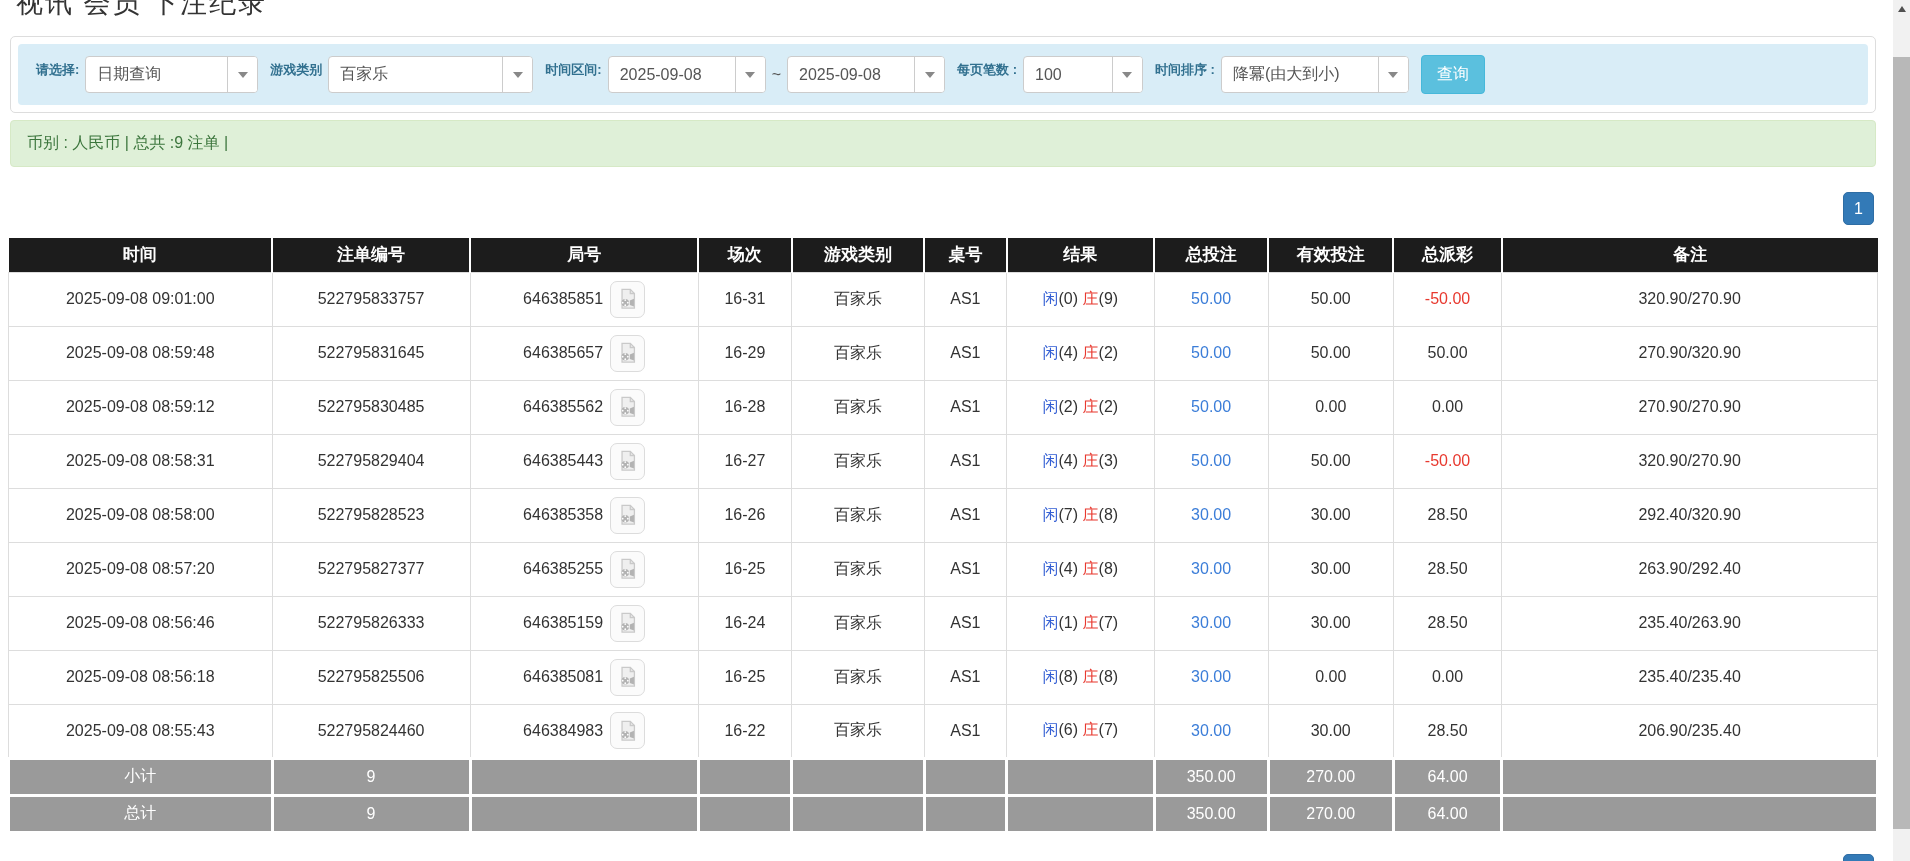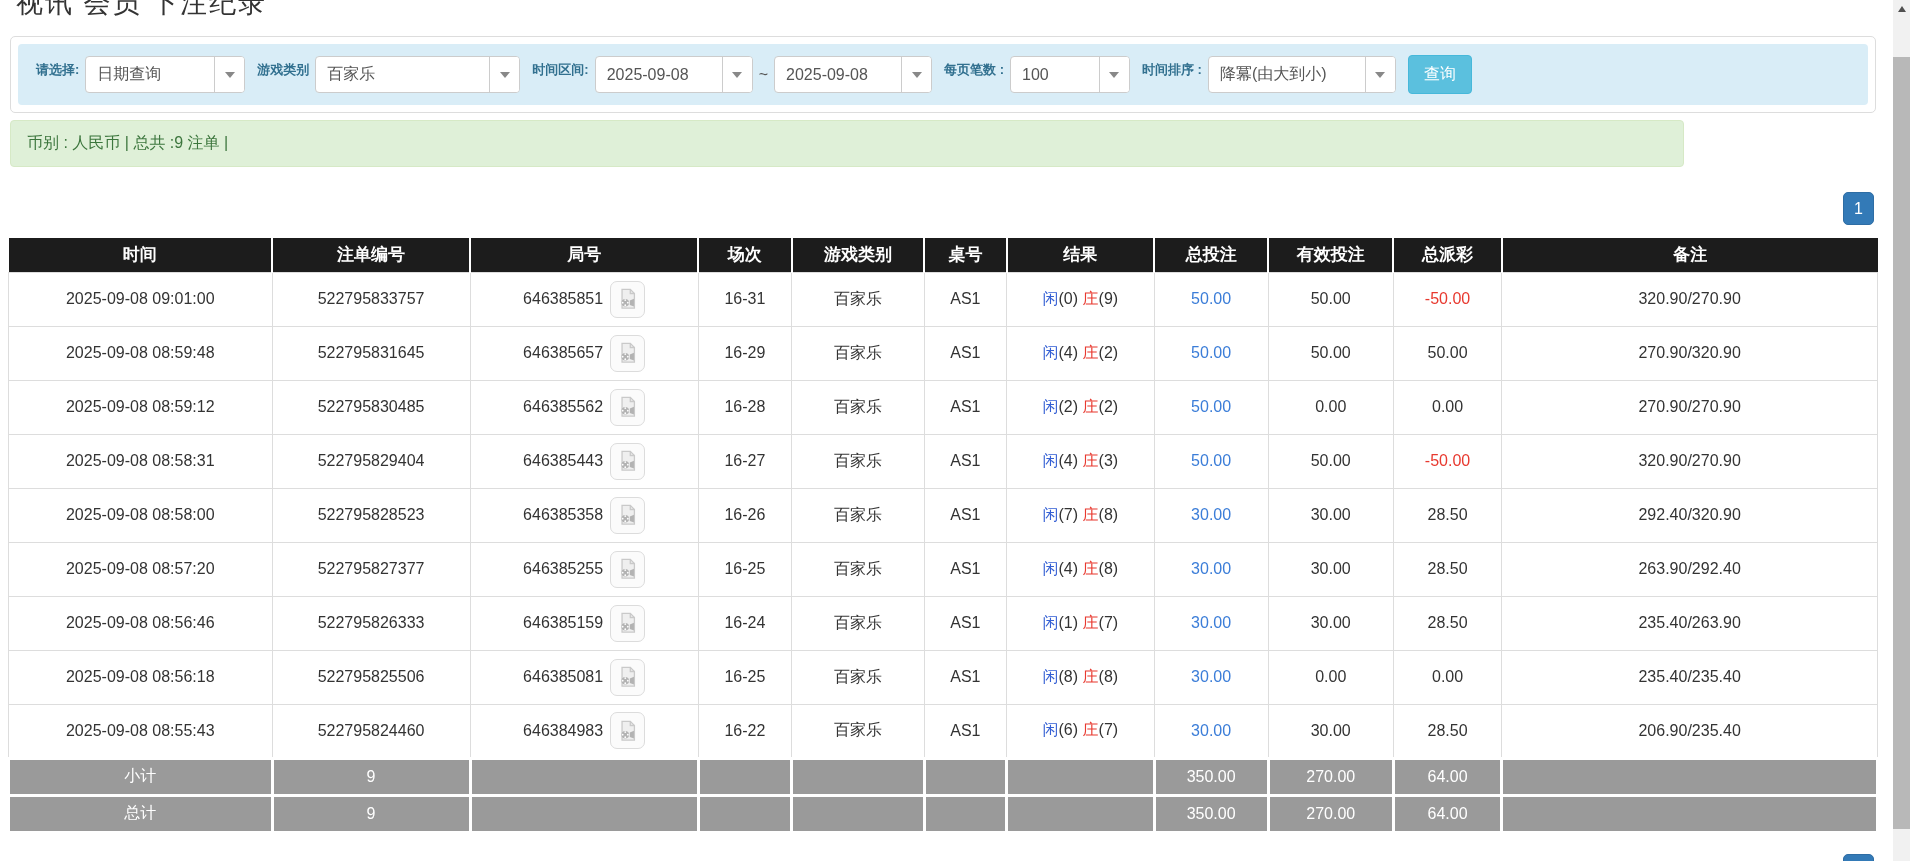--- a/index.html
+++ b/index.html
@@ -18,26 +18,26 @@
     margin:0 6px 10px 12px; }
   .flabel:first-child { margin-left:6px; }
   .combo { display:inline-flex; align-items:stretch; background:#fff;
     border:1px solid #ccc; border-radius:4px; height:37px; overflow:hidden; }
   .combo .val { display:flex; align-items:center; padding:0 11px; font-size:16px;
     color:#555; flex:1; white-space:nowrap; }
   .combo .dd { width:30px; border-left:1px solid #ccc; display:flex;
     align-items:center; justify-content:center; background:#fff; cursor:pointer; }
   .caret { width:0; height:0; border-left:5px solid transparent;
     border-right:5px solid transparent; border-top:6px solid #888; }
-  .w150{width:160px} .w205{width:205px} .w158{width:158px} .w112{width:120px} .w185{width:188px}
+  .w150{width:173px} .w205{width:205px} .w158{width:158px} .w112{width:120px} .w185{width:188px}
   .tilde { color:#555; font-size:16px; margin:0 6px; }
   .btn-query { margin-left:12px; background:#5bc0de; border:1px solid #46b8da;
     color:#fff; font-size:16px; padding:8px 15px; border-radius:4px; cursor:pointer; }
 
-  .notice-bar { position:absolute; top:120px; left:10px; width:1674px;
+  .notice-bar { position:absolute; top:120px; left:10px; width:1866px;
     background:#dff0d8; border:1px solid #d6e9c6; border-radius:4px;
     display:flex; justify-content:space-between; align-items:center;
     padding:12px 16px; font-size:16px; }
   .notice-green { color:#3c763d; }
   .notice-red   { color:#e8392f; }
 
   .pager-top { position:absolute; top:192px; left:1843px; }
   .page-btn { display:flex; align-items:center; justify-content:center;
     width:31px; height:33px; background:#337ab7; border:1px solid #2e6da4;
     border-radius:5px; color:#fff; font-size:16px; cursor:pointer; }

